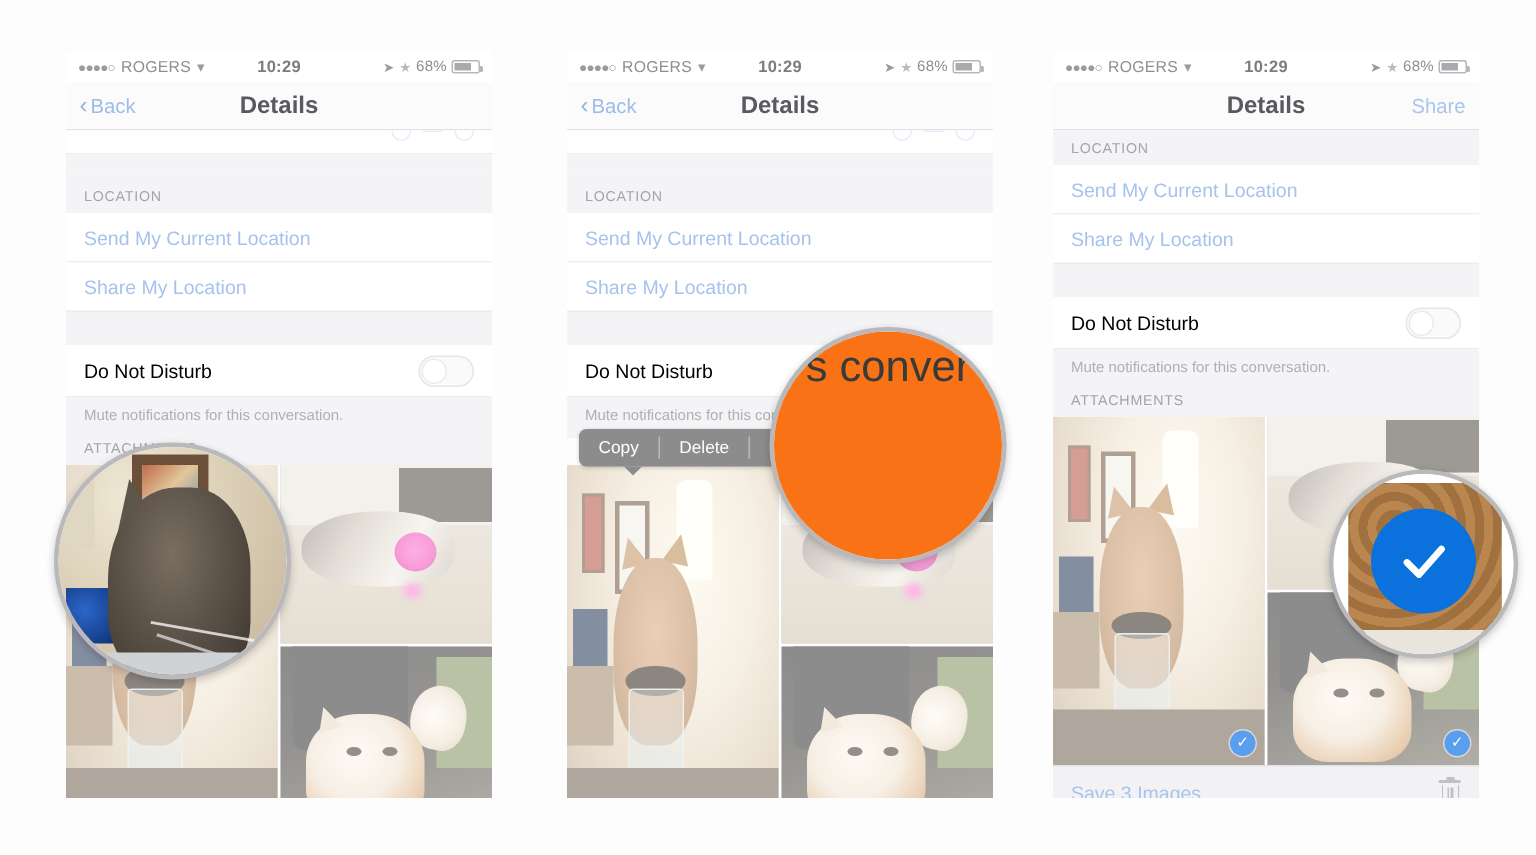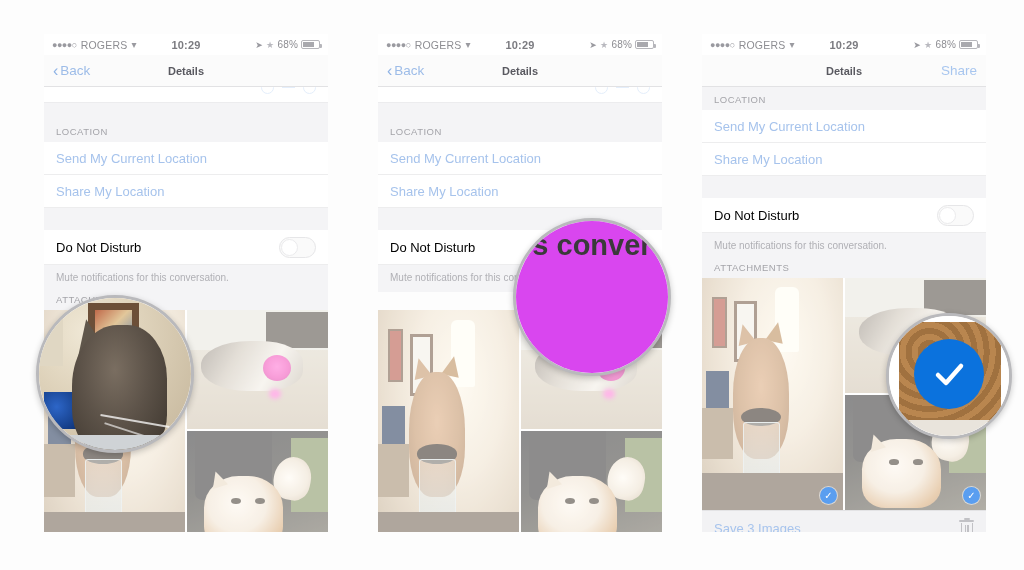--- a/index.html
+++ b/index.html
@@ -56,21 +56,21 @@
   .navbar {
     height: 32px; background:#fbfbfb;
     display:flex; align-items:center; position:relative;
     border-bottom: 1px solid #e2e2e4;
     padding: 0 9px;
   }
   .nav-back { display:flex; align-items:center; gap:2px; color:#9dbce8; font-size:13.5px; cursor:pointer;}
   .nav-back .chev { font-size: 16px; line-height: 1; color:#8fb3e5; font-weight: 400;}
   .nav-title {
     position:absolute; left:0; right:0; text-align:center;
-    font-size:11px; font-weight:600; color:#595960; pointer-events:none;
+    font-size:16px; font-weight:600; color:#595960; pointer-events:none;
   }
   .nav-right { margin-left:auto; color:#a8c6ef; font-size:13.5px; cursor:pointer; }
 
   
   .content { background:#fdfdfd; position:relative; height: 445px; }
 
   .cut-row {
     height: 16px; background:#ffffff; position:relative; overflow:hidden;
     border-bottom:1px solid #ececee;
   }
@@ -239,21 +239,21 @@
     border-radius: 48% 42% 30% 34%;
   }
   #loupe1 .kear { position:absolute; left:22%; top:14%; width:0; height:0;
     border-left:18px solid transparent; border-right:18px solid transparent; border-bottom:44px solid #5f564b; transform: rotate(-10deg);}
   #loupe1 .whisk { position:absolute; left:40%; top:80%; width:46%; height:2px; background:rgba(255,255,255,.75); transform: rotate(10deg);}
   #loupe1 .whisk2 { position:absolute; left:42%; top:88%; width:42%; height:2px; background:rgba(255,255,255,.6); transform: rotate(18deg);}
   #loupe1 .tbl { position:absolute; left:0; bottom:0; width:100%; height:10%; background:#cfd3d6;}
 
   
   #loupe2 { left:513px; top:218px; width:158px; height:158px; }
-  #loupe2 .inner { background:#d946ef;font-weight:bold; }
+  #loupe2 .inner { background:#f97316; }
   #loupe2 .toptext {
     position:absolute; top:8px; left:0; right:0; text-align:center;
     font-size:29px; color:#3a3a3a; white-space:nowrap; overflow:hidden;
     font-family:"Liberation Sans", sans-serif;
   }
   #loupe2 .band {
     position:absolute; left:-10px; right:-10px; top:52px; height:82px;
     background:#131313; display:flex; align-items:center; justify-content:center;
   }
   #loupe2 .band span { color:#fff; font-size:34px; letter-spacing:.5px; }
@@ -473,20 +473,28 @@
               <span class="paw"></span>
               <span class="cat"></span>
               <span class="ear"></span>
               <span class="eye1"></span>
               <span class="eye2"></span>
             </div>
           <div class="fade"></div>
         </div>
       </div>
 
+      <div class="popup" style="left:8px; top:199px;">
+        <div class="item">Copy</div>
+        <div class="sep"></div>
+        <div class="item">Delete</div>
+        <div class="sep"></div>
+        <div class="item">M</div>
+        <div class="tail"></div>
+      </div>
     </div>
   </div>
 
   <div class="loupe" id="loupe2">
     <div class="inner">
       <div class="toptext">s conver</div>
     </div>
   </div>
 
   <div class="phone" id="phone3">

